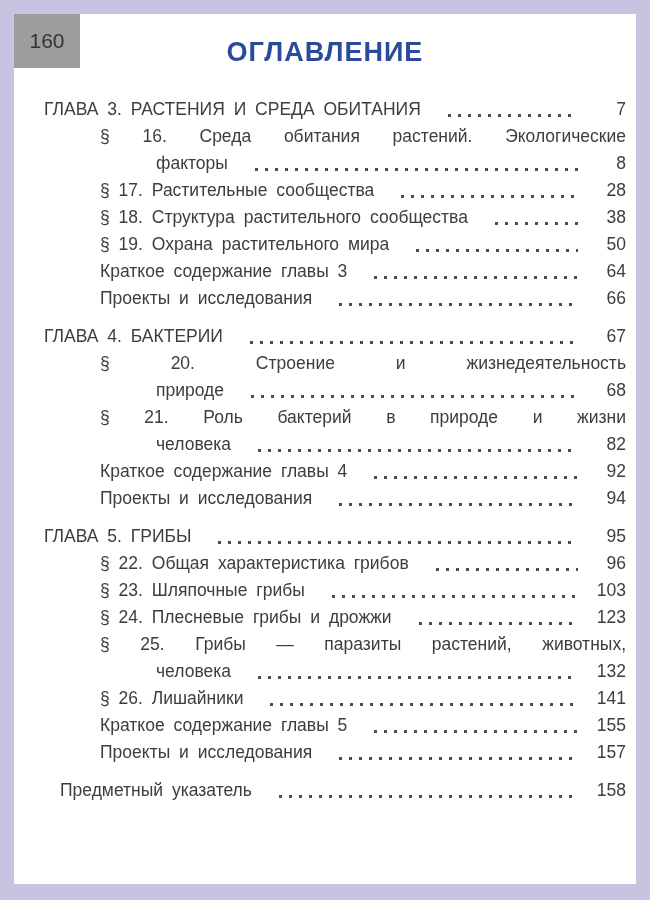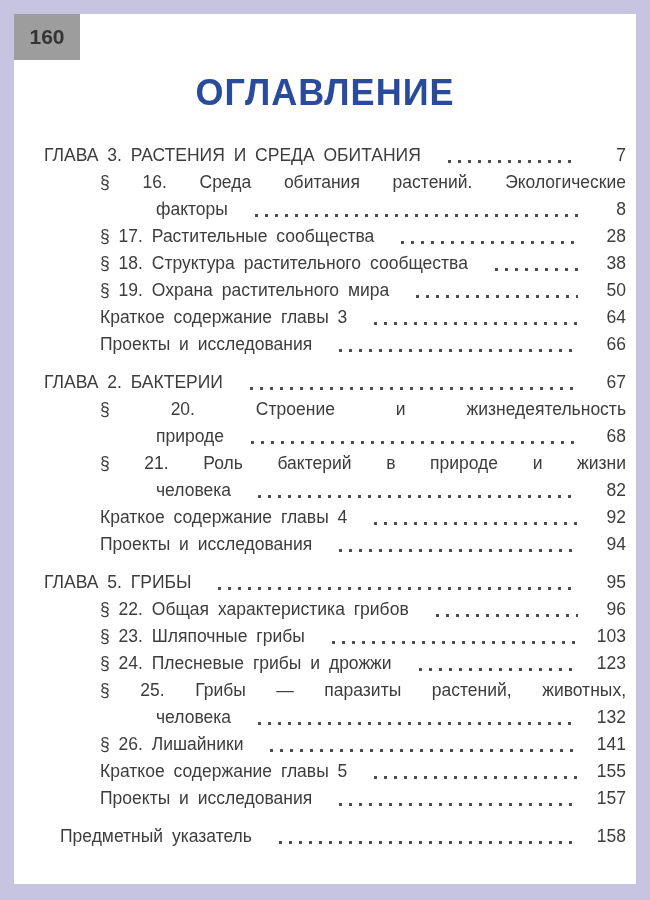--- a/index.html
+++ b/index.html
@@ -20,34 +20,34 @@
     overflow: hidden;
   }
   .page {
     position: absolute;
     top: 14px; left: 14px; right: 14px; bottom: 16px;
     background: #ffffff;
   }
   .page-num-box {
     position: absolute;
     top: 0; left: 0;
-    width: 66px; height: 46px;
+    width: 66px; height: 54px;
     background: var(--pagebox-bg);
     color: var(--pagebox-text);
     font-size: 21px;
-    font-weight: bold;
+    font-weight: normal;
     display: flex;
     align-items: center;
     justify-content: center;
   }
   .title {
-    padding-top: 58px;
+    padding-top: 23px;
     text-align: center;
     color: var(--title-color);
-    font-size: 36px;
+    font-size: 27px;
     font-weight: bold;
     letter-spacing: 1px;
   }
   .toc {
     margin: 28px 10px 0 30px;
     font-size: 17.5px;
     color: var(--text-color);
   }
   .row {
     display: flex;
@@ -125,21 +125,21 @@
         <span class="text">Краткое содержание главы 3</span>
         <span class="leader"></span>
         <span class="pageno">64</span>
       </div>
       <div class="row indent-1">
         <span class="text">Проекты и исследования</span>
         <span class="leader"></span>
         <span class="pageno">66</span>
       </div>
       <div class="row indent-0 gap chapter">
-        <span class="text">ГЛАВА  2.  БАКТЕРИИ</span>
+        <span class="text">ГЛАВА  4.  БАКТЕРИИ</span>
         <span class="leader"></span>
         <span class="pageno">67</span>
       </div>
       <div class="row indent-1 nopage">
         <span class="text">§ 20. Строение и жизнедеятельность</span>
       </div>
       <div class="row indent-2">
         <span class="text">природе</span>
         <span class="leader"></span>
         <span class="pageno">68</span>

